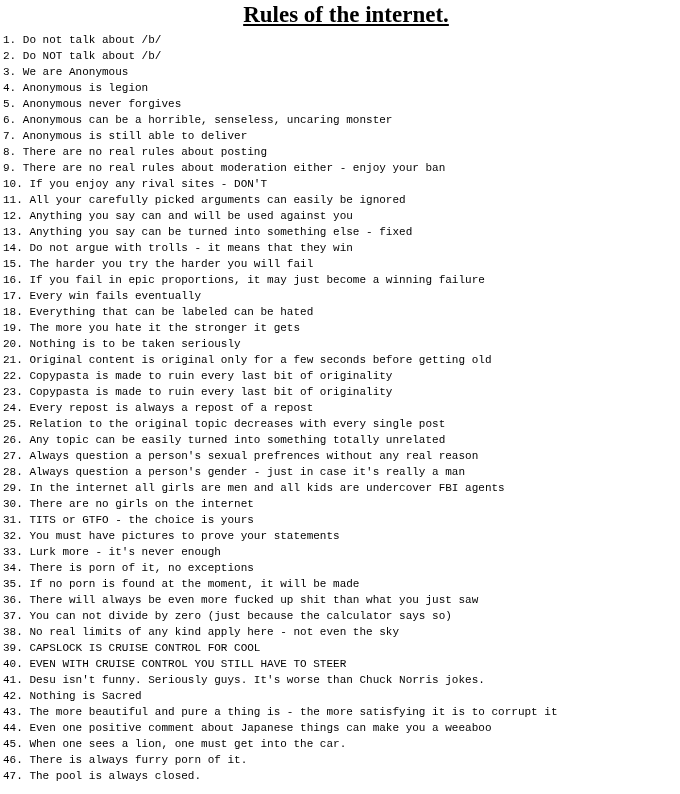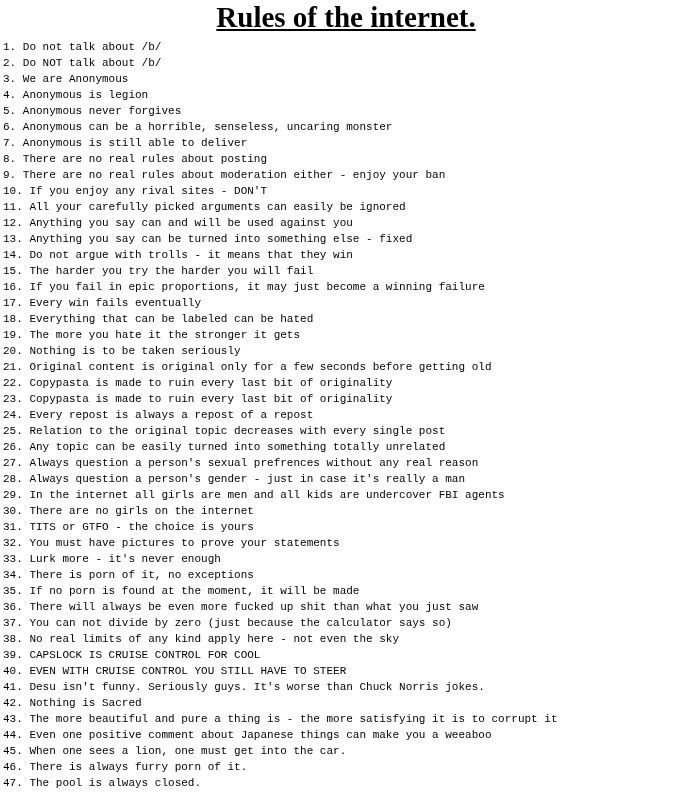--- a/index.html
+++ b/index.html
@@ -9,21 +9,21 @@
     color: #000000;
   }
   body {
     width: 680px;
     height: 794px;
     overflow: hidden;
   }
   h1.page-title {
     font-family: "Liberation Serif", serif;
     font-weight: bold;
-    font-size: 29px;
+    font-size: 23px;
     text-align: center;
     margin: 2px 0 5px 0;
     line-height: 1.1;
     padding-left: 12px;
   }
   h1.page-title .underlined {
     text-decoration: underline;
   }
   .rules-list {
     font-family: "Liberation Mono", "DejaVu Sans Mono", monospace;

